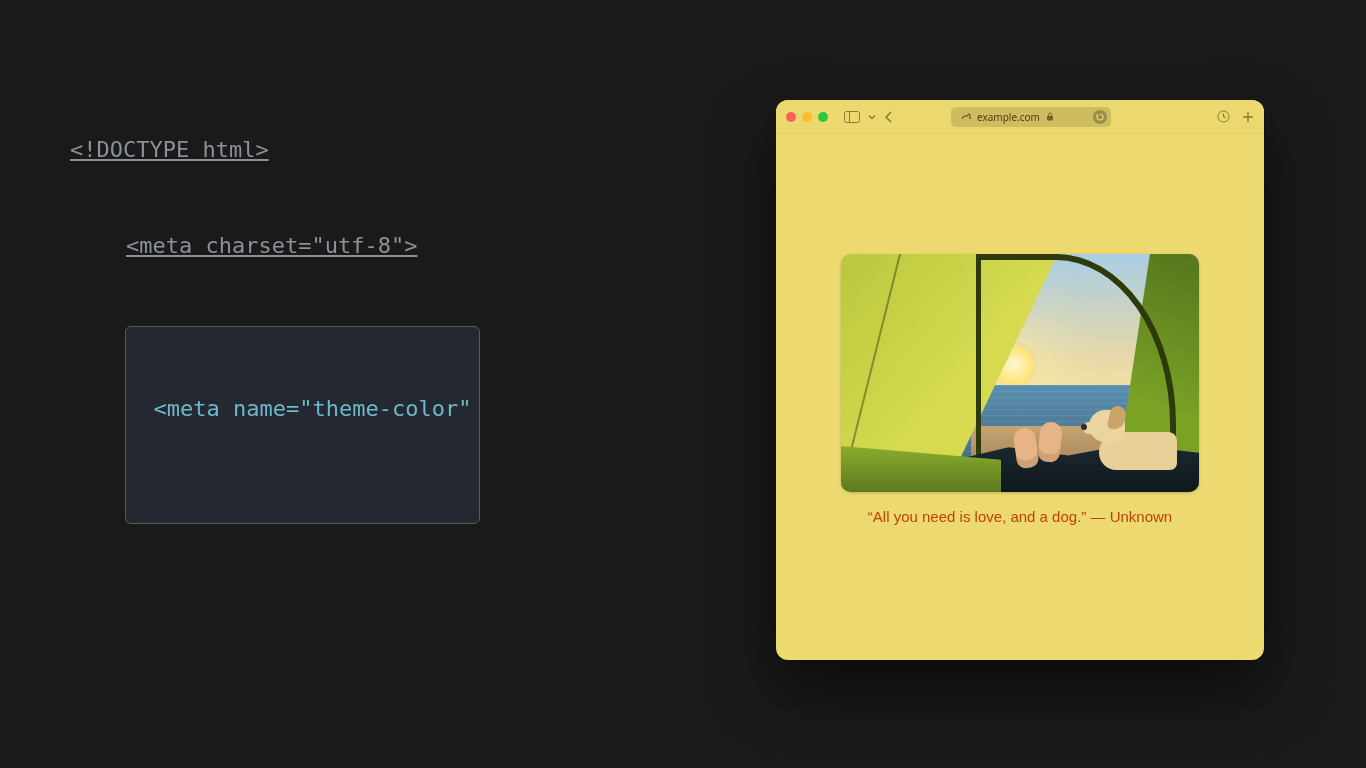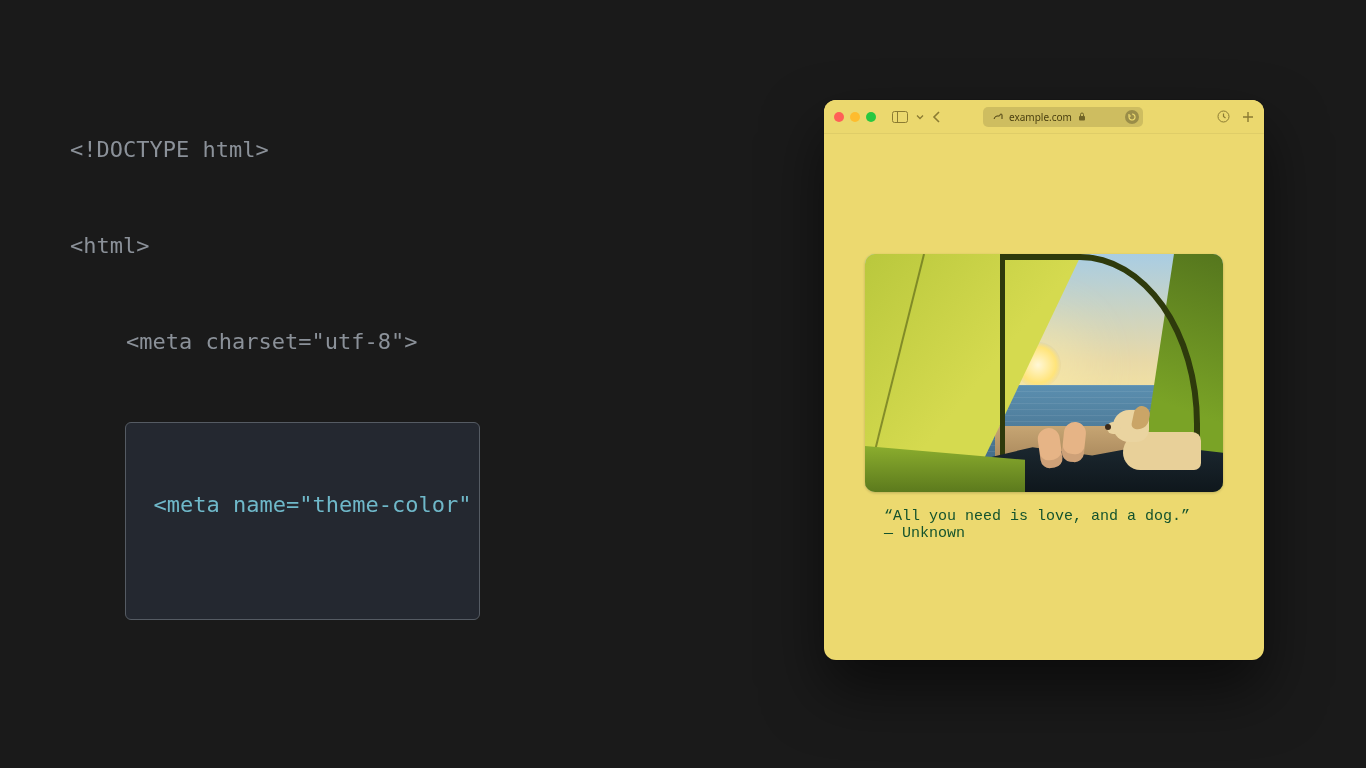--- a/index.html
+++ b/index.html
@@ -15,21 +15,21 @@
   
   .code-panel {
     position: absolute;
     left: 70px;
     top: 70px;
     font-size: 22px;
     line-height: 32px;
     color: #8b9199;
     white-space: pre;
   }
-  .code-line { height: 32px; display: flex; align-items: flex-start; }
+  .code-line { height: 32px; display: flex; align-items: flex-start; text-decoration: underline; }
   .ind1 { padding-left: 28px; }
   .ind2 { padding-left: 56px; }
   .tag   { color: #8b9199; }
 
   .highlight-box {
     border: 1px solid #555b63;
     border-radius: 6px;
     background: #242830;
     padding: 2px 8px 2px 0;
     margin-left: 28px;
@@ -37,27 +37,26 @@
   }
   .highlight-box .hl-line { height: 32px; display: flex; align-items: center; }
   .highlight-box .hl-ind  { padding-left: 28px; }
   .highlight-box span { color: #6fb8c9; }
 
   
   .browser {
     position: absolute;
     left: 776px;
     top: 100px;
-    width: 440px;
+    width: 488px;
     height: 560px;
     background: #ecd96f;
     border-radius: 12px;
     box-shadow: 0 30px 60px rgba(0,0,0,.55), 0 0 0 1px rgba(0,0,0,.08);
     overflow: hidden;
-    margin-left: 48px;
   }
 
   .toolbar {
     height: 34px;
     display: flex;
     align-items: center;
     padding: 0 10px;
     gap: 8px;
     background: #ebd86e;
     border-bottom: 1px solid rgba(0,0,0,.05);
@@ -116,23 +115,23 @@
     width: 358px;
     height: 238px;
     border-radius: 10px;
     overflow: hidden;
     position: relative;
     box-shadow: 0 1px 3px rgba(0,0,0,.2);
   }
 
   .caption {
     margin-top: 16px;
-    font-family: Liberation Mono, monospace;
+    font-family: Liberation Sans, sans-serif;
     font-size: 15px;
-    color: #14532d;
+    color: #c2410c;
     text-align: left;
   }
 
   
   .sky {
     position:absolute; inset:0;
     background: linear-gradient(180deg,#a9cde3 0%, #e8d9a8 45%, #f4e3a3 60%);
   }
   .sea {
     position:absolute; left:0; right:0; top:55%; height:45%;
@@ -221,21 +220,20 @@
     position:absolute; left:0; bottom:0; width:160px; height:46px;
     background: linear-gradient(180deg,#8bad2e,#5c7a1d);
     clip-path: polygon(0 0, 100% 30%, 100% 100%, 0 100%);
   }
 </style>
 </head>
 <body>
 
 <div class="code-panel">
   <div class="code-line"><span class="tag">&lt;!DOCTYPE html&gt;</span></div>
-  <div class="code-line"><span class="tag">&lt;html&gt;</span></div>
   <div class="code-line ind2"><span class="tag">&lt;meta charset="utf-8"&gt;</span></div>
 
   <div class="highlight-box">
     <div class="hl-line hl-ind"><span>&lt;meta name="theme-color"</span></div>
     
   </div>
 
   
   
   

